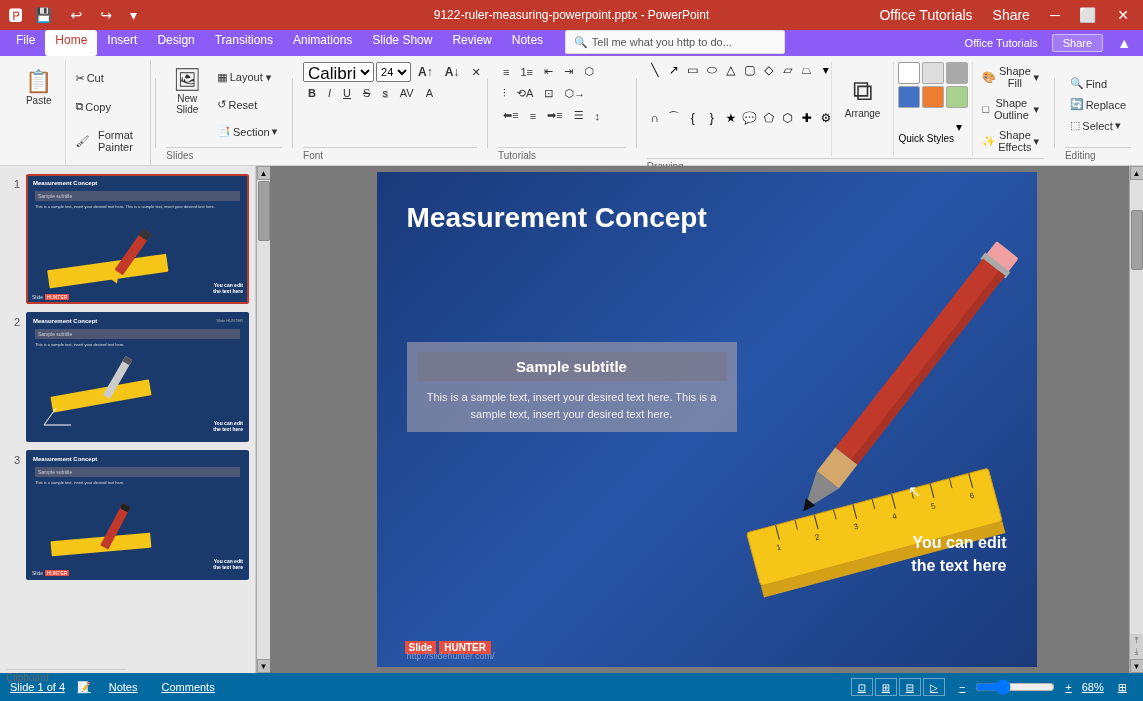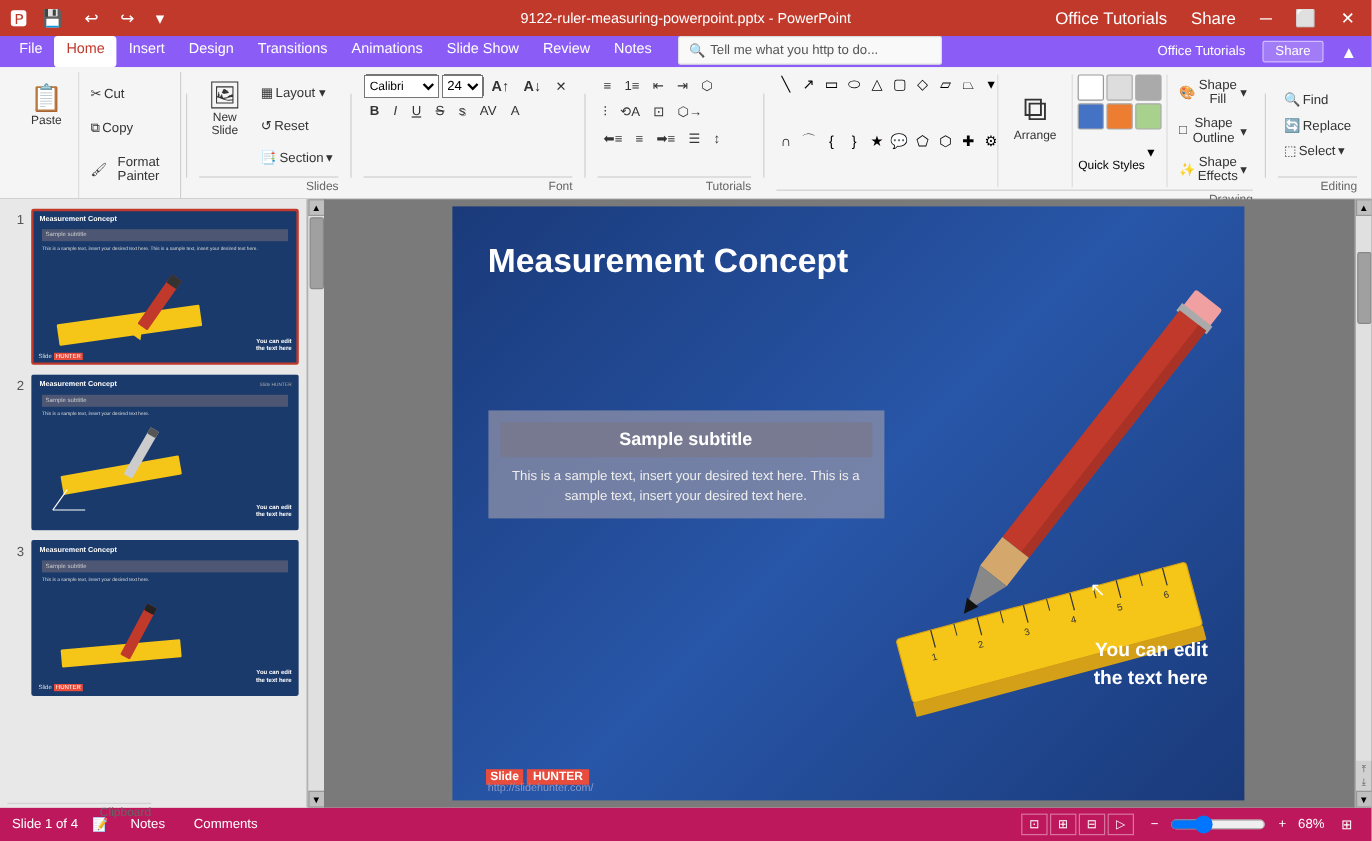--- a/index.html
+++ b/index.html
@@ -52,21 +52,21 @@
       align-items: flex-start;
       border-right: 1px solid #d0d0d0;
       padding: 0 8px;
       height: 100%;
       justify-content: flex-start;
     }
     .ribbon-group:last-child { border-right: none; }
     .ribbon-group-label {
       font-size: 10px;
       color: #666;
-      text-align: right;
+      text-align: left;
       width: 100%;
       padding: 2px 0;
       margin-top: auto;
       border-top: 1px solid #d0d0d0;
     }
     .ribbon-btn {
       background: none;
       border: 1px solid transparent;
       cursor: pointer;
       padding: 2px 4px;
@@ -149,28 +149,29 @@
       display: flex;
       flex-direction: column;
       align-items: center;
     }
     .scroll-btn { width: 14px; height: 14px; background: #c0c0c0; border: 1px solid #999; cursor: pointer; display: flex; align-items: center; justify-content: center; font-size: 8px; }
     .scroll-track { flex: 1; width: 14px; background: #e0e0e0; }
     .scroll-thumb { width: 12px; height: 60px; background: #a0a0a0; border: 1px solid #888; margin: 1px; border-radius: 2px; cursor: pointer; }
 
     
     .status-bar {
-      background: #be185d;
+      background: #0369a1;
       color: white;
       height: 28px;
       display: flex;
       align-items: center;
       padding: 0 10px;
       justify-content: space-between;
       font-size: 11px;
+      text-decoration: underline;
     }
     .status-left { display: flex; align-items: center; gap: 12px; }
     .status-right { display: flex; align-items: center; gap: 8px; }
     .status-btn { background: none; border: none; color: white; cursor: pointer; font-size: 11px; padding: 2px 6px; }
     .view-btns { display: flex; gap: 2px; }
     .view-btn { background: none; border: 1px solid rgba(255,255,255,0.4); color: white; cursor: pointer; width: 22px; height: 18px; font-size: 10px; display: flex; align-items: center; justify-content: center; }
     .zoom-slider { display: flex; align-items: center; gap: 4px; }
 
     
     .slide-heading { color: white; font-size: 28px; font-weight: bold; position: absolute; top: 30px; left: 30px; }
@@ -311,21 +312,21 @@
           <button class="ribbon-btn"><span>📑</span> <span>Section</span> ▾</button>
         </div>
       </div>
       <div class="ribbon-group-label">Slides</div>
     </div>
 
     <div class="ribbon-divider"></div>
 
     <div style="display:flex; flex-direction:column; padding:2px 6px; position:relative; min-width:160px;">
       <div style="display:flex; gap:2px; margin-bottom:2px; align-items:center;">
-        <select style="font-size:10px; width:90px; height:20px;">
+        <select style="font-size:17px; width:90px; height:20px;">
           <option>Calibri</option>
         </select>
         <select style="font-size:11px; width:40px; height:20px;">
           <option>24</option>
         </select>
         <button class="ribbon-btn" style="font-size:12px; font-weight:bold;">A↑</button>
         <button class="ribbon-btn" style="font-size:12px; font-weight:bold;">A↓</button>
         <button class="ribbon-btn">✕</button>
       </div>
       <div style="display:flex; gap:2px; align-items:center;">

